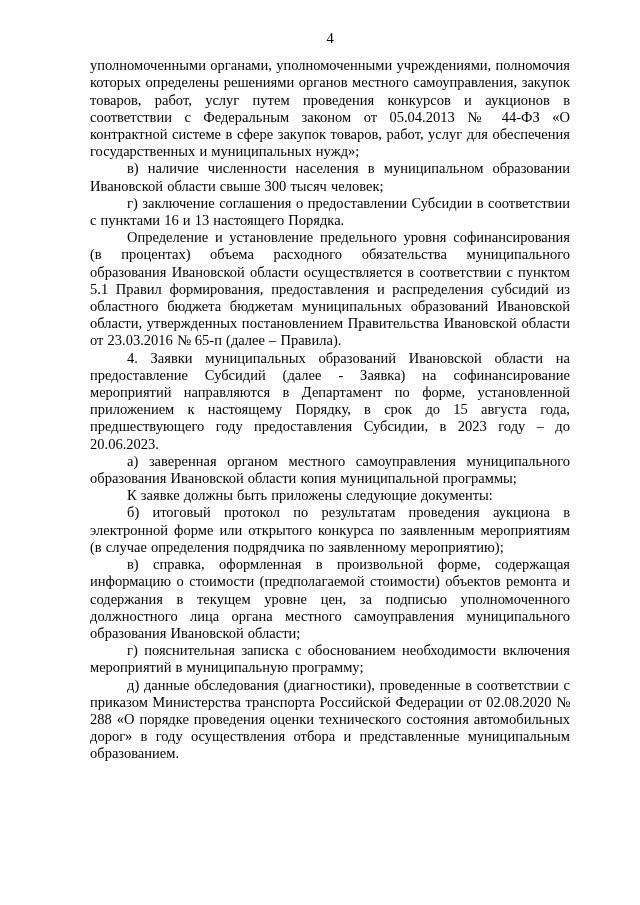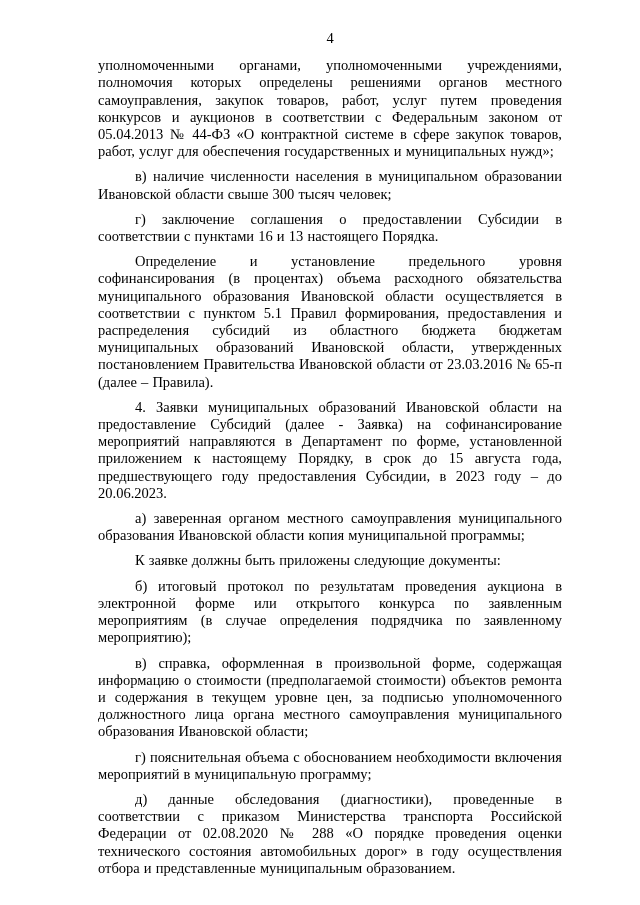--- a/index.html
+++ b/index.html
@@ -18,21 +18,21 @@
     font-size: 14.5px;
     line-height: 17.2px;
     color: #000000;
     overflow: hidden;
   }
   .page-number {
     text-align: center;
     margin-bottom: 10px;
   }
   .page-body p {
-    margin: 8px;
+    margin: 0;
     padding: 0;
     text-align: justify;
     text-indent: 37px;
     word-spacing: 0.5px;
   }
   .page-body p.no-indent {
     text-indent: 0;
   }
 </style>
 </head>
@@ -43,16 +43,16 @@
   <div class="page-body">
     <p class="no-indent">уполномоченными органами, уполномоченными учреждениями, полномочия которых определены решениями органов местного самоуправления, закупок товаров, работ, услуг путем проведения конкурсов и аукционов в соответствии с Федеральным законом от 05.04.2013 № 44-ФЗ «О контрактной системе в сфере закупок товаров, работ, услуг для обеспечения государственных и муниципальных нужд»;</p>
     <p>в) наличие численности населения в муниципальном образовании Ивановской области свыше 300 тысяч человек;</p>
     <p>г) заключение соглашения о предоставлении Субсидии в соответствии с пунктами 16 и 13 настоящего Порядка.</p>
     <p>Определение и установление предельного уровня софинансирования (в процентах) объема расходного обязательства муниципального образования Ивановской области осуществляется в соответствии с пунктом 5.1 Правил формирования, предоставления и распределения субсидий из областного бюджета бюджетам муниципальных образований Ивановской области, утвержденных постановлением Правительства Ивановской области от 23.03.2016 № 65-п (далее – Правила).</p>
     <p>4. Заявки муниципальных образований Ивановской области на предоставление Субсидий (далее - Заявка) на софинансирование мероприятий направляются в Департамент по форме, установленной приложением к настоящему Порядку, в срок до 15 августа года, предшествующего году предоставления Субсидии, в 2023 году – до 20.06.2023.</p>
     <p>а) заверенная органом местного самоуправления муниципального образования Ивановской области копия муниципальной программы;</p>
     <p>К заявке должны быть приложены следующие документы:</p>
     <p>б) итоговый протокол по результатам проведения аукциона в электронной форме или открытого конкурса по заявленным мероприятиям (в случае определения подрядчика по заявленному мероприятию);</p>
     <p>в) справка, оформленная в произвольной форме, содержащая информацию о стоимости (предполагаемой стоимости) объектов ремонта и содержания в текущем уровне цен, за подписью уполномоченного должностного лица органа местного самоуправления муниципального образования Ивановской области;</p>
-    <p>г) пояснительная объема с обоснованием необходимости включения мероприятий в муниципальную программу;</p>
+    <p>г) пояснительная записка с обоснованием необходимости включения мероприятий в муниципальную программу;</p>
     <p>д) данные обследования (диагностики), проведенные в соответствии с приказом Министерства транспорта Российской Федерации от 02.08.2020 № 288 «О порядке проведения оценки технического состояния автомобильных дорог» в году осуществления отбора и представленные муниципальным образованием.</p>
   </div>
 </div>
 
 </body></html>

